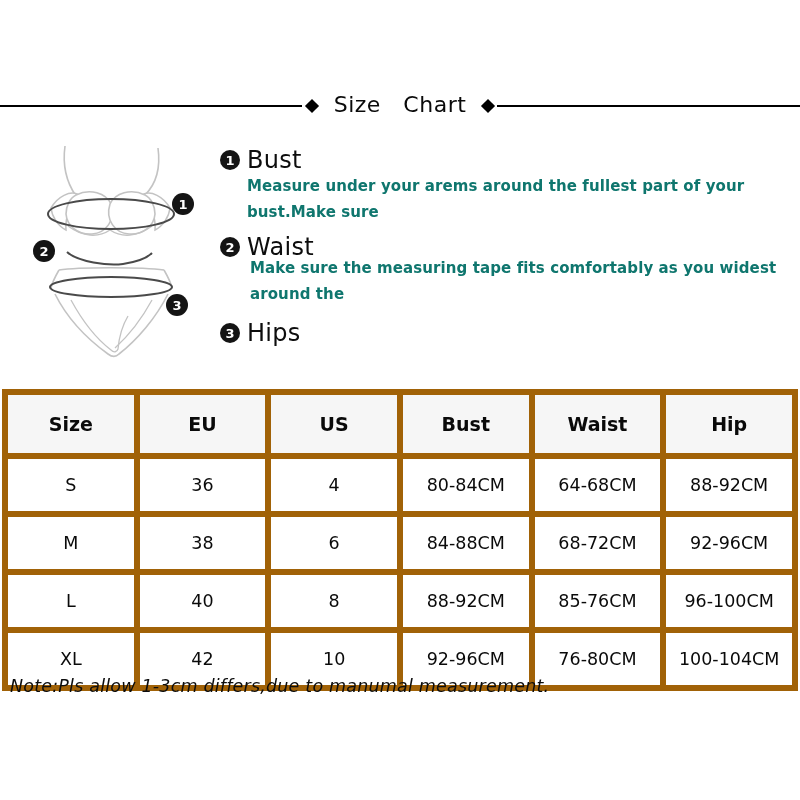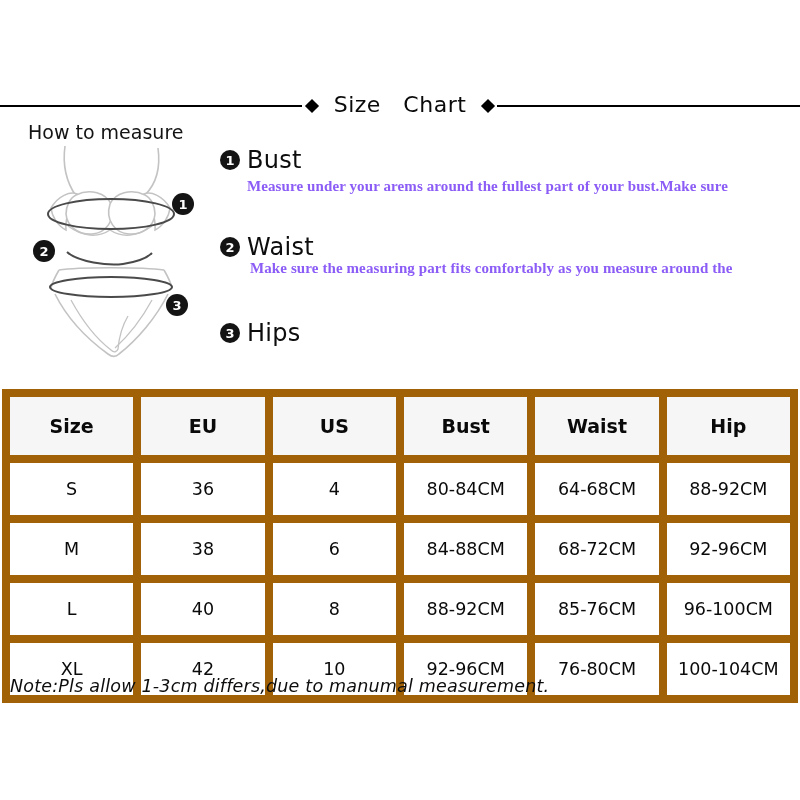--- a/index.html
+++ b/index.html
@@ -20,53 +20,52 @@
   
   .htm-title{position:absolute;left:28px;top:121px;font-size:19px;color:#141414;}
   .figure{position:absolute;left:18px;top:138px;width:204px;height:238px;}
 
   
   .sec-head{position:absolute;display:flex;align-items:center;gap:7px;}
   .num-badge{width:20px;height:20px;border-radius:50%;background:#141414;color:#fff;
              display:flex;align-items:center;justify-content:center;
              font-size:13px;font-weight:bold;flex:0 0 auto;}
   .sec-title{font-size:24px;color:#0d0d0d;letter-spacing:.3px;}
-  .sec-body{position:absolute;font-size:15px;font-weight:600;color:#8b5cf6;line-height:26px;letter-spacing:.1px;font-family:Liberation Serif, serif;}
+  .sec-body{position:absolute;font-size:15px;font-weight:600;color:#0f766e;line-height:26px;letter-spacing:.1px;}
   .sec-body .ln2{padding-left:6px;}
 
   #sec-bust-head{left:220px;top:146px;}
   #sec-bust-body{left:247px;top:173px;}
   #sec-waist-head{left:220px;top:233px;}
   #sec-waist-body{left:250px;top:255px;}
   #sec-hips-head{left:220px;top:319px;}
   #sec-hips-body{left:247px;top:346px;}
 
   
   .size-table{position:absolute;left:2px;top:389px;width:796px;border-collapse:collapse;table-layout:fixed;}
-  .size-table th,.size-table td{border:8px solid #a16207;text-align:center;vertical-align:middle;}
+  .size-table th,.size-table td{border:6px solid #a16207;text-align:center;vertical-align:middle;}
   .size-table th{height:56px;background:#f6f6f6;font-size:19px;font-weight:bold;color:#0a0a0a;}
   .size-table td{height:50px;background:#fff;font-size:17.5px;font-weight:400;color:#0a0a0a;}
 
   
   .note{position:absolute;left:10px;top:676px;font-size:17.5px;font-weight:500;color:#0d0d0d;letter-spacing:.2px;font-style:italic;}
 </style>
 </head>
 <body>
 
 <div id="page">
 
   <div class="title-row">
     <div class="title-line left"></div>
     <div class="diamond left"></div>
     <div class="page-title">Size Chart</div>
     <div class="diamond right"></div>
     <div class="title-line right"></div>
   </div>
 
-  <div class="htm-title">How to measure</div>
 
   <svg class="figure" viewBox="0 0 204 238">
 
     <path d="M47,8 C44,30 49,45 58,58" fill="none" stroke="#c3c3c3" stroke-width="1.6"></path>
     <path d="M140,10 C143,32 137,47 127,57" fill="none" stroke="#c3c3c3" stroke-width="1.6"></path>
 
     <path d="M33,70 C40,58 52,53 59,56 C52,66 47,80 48,92 C40,88 34,79 33,70 Z" fill="#fff" stroke="#c3c3c3" stroke-width="1.5"></path>
     <path d="M152,70 C145,58 133,53 126,56 C133,66 138,80 137,92 C145,88 151,79 152,70 Z" fill="#fff" stroke="#c3c3c3" stroke-width="1.5"></path>
 
     <path d="M58,57 C72,50 88,55 93,66 C98,82 88,95 74,96 C60,97 49,88 48,76 C48,68 52,60 58,57 Z" fill="#fff" stroke="#c3c3c3" stroke-width="1.6"></path>
@@ -106,21 +105,21 @@
   </div>
   <div class="sec-body" id="sec-bust-body">
     <div>Measure under your arems around the fullest part of your bust.Make sure</div>
   </div>
 
   <div class="sec-head" id="sec-waist-head">
     <span class="num-badge">2</span>
     <span class="sec-title">Waist</span>
   </div>
   <div class="sec-body" id="sec-waist-body">
-    <div>Make sure the measuring part fits comfortably as you measure around the</div>
+    <div>Make sure the measuring tape fits comfortably as you widest around the</div>
   </div>
 
   <div class="sec-head" id="sec-hips-head">
     <span class="num-badge">3</span>
     <span class="sec-title">Hips</span>
   </div>
 
   <table class="size-table">
     <thead>
       <tr>

